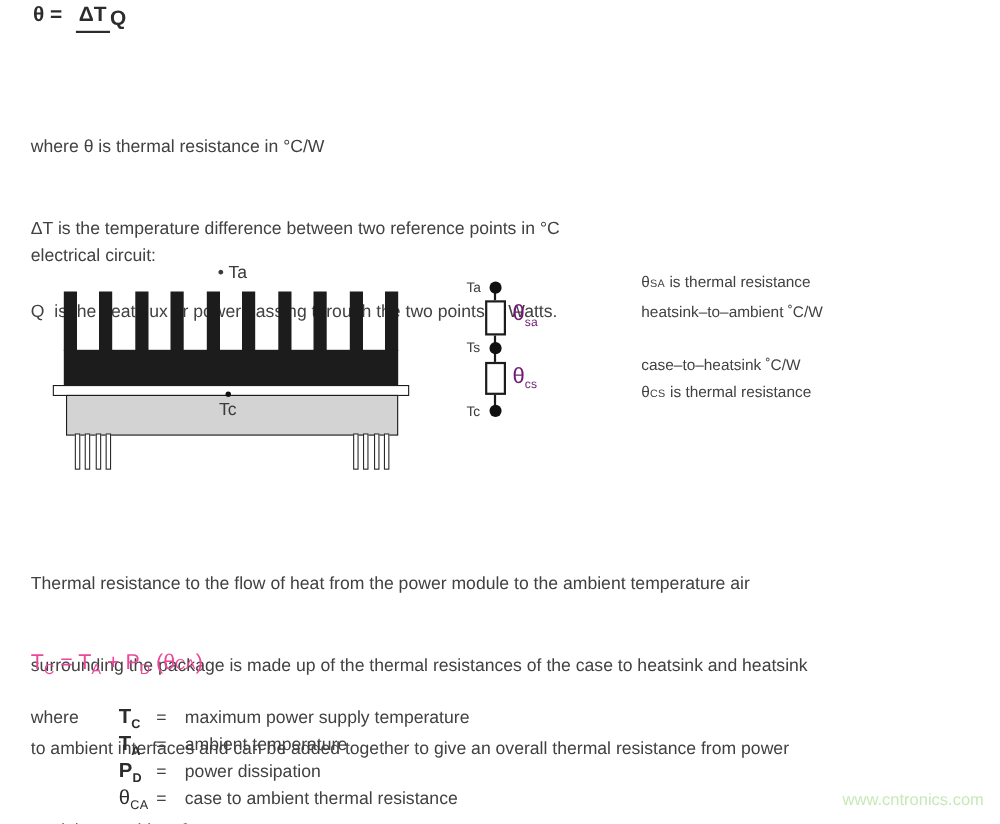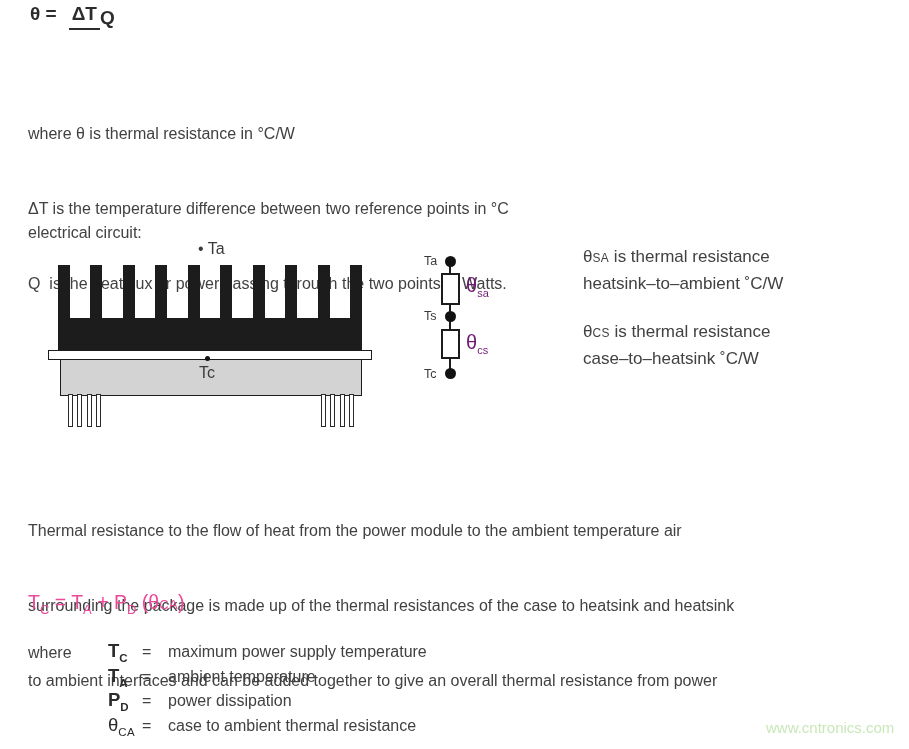--- a/index.html
+++ b/index.html
@@ -39,21 +39,21 @@
 
   
   .c-wire{left:449px;top:261px;width:2px;height:113px;background:#1c1c1c;}
   .c-dot{width:11px;height:11px;border-radius:50%;background:#111;}
   .c-box{left:441px;width:19px;background:#fff;border:2px solid #1c1c1c;box-sizing:border-box;}
   .c-node-label{font-size:12.5px;color:#3a3a3a;}
   .c-r-label{font-size:20px;color:#701a75;}
   .c-r-label sub{font-size:11px;}
 
   
-  .note{left:583px;font-size:17px;line-height:25px;color:#414141;}
+  .note{left:583px;font-size:14px;line-height:25px;color:#414141;}
 
   
   .formula-tc{left:28px;top:591px;font-size:19.5px;font-weight:normal;color:#ec4899;}
   .formula-tc sub{font-size:13px;}
   .formula-tc .sc{font-size:13px;}
 
   
   .where-label{left:28px;top:644px;font-size:16px;}
   .where-rows{left:108px;top:640px;}
   .where-row{display:flex;align-items:baseline;height:24.6px;}
@@ -131,22 +131,22 @@
   <div class="abs c-box" style="top:273px;height:32px;"></div>
   <div class="abs c-box" style="top:329px;height:30px;"></div>
   <div class="abs c-r-label" style="left:466px;top:274px;"><span>θ</span><sub>sa</sub></div>
   <div class="abs c-r-label" style="left:466px;top:331px;"><span>θ</span><sub>cs</sub></div>
 
   <div class="abs note" style="top:244px;">
     <div><span>θ</span><span class="sc">SA</span><span> is thermal resistance</span></div>
     <div>heatsink–to–ambient ˚C/W</div>
   </div>
   <div class="abs note" style="top:319px;">
+    <div>case–to–heatsink ˚C/W</div>
     <div><span>θ</span><span class="sc">CS</span><span> is thermal resistance</span></div>
-    <div>case–to–heatsink ˚C/W</div>
   </div>
 
   <div class="abs bodypara txt">
     <div>Thermal resistance to the flow of heat from the power module to the ambient temperature air</div>
     <div>surrounding the package is made up of the thermal resistances of the case to heatsink and heatsink</div>
     <div>to ambient interfaces and can be added together to give an overall thermal resistance from power</div>
     <div><span>module to ambient θ</span><span>.</span></div>
   </div>
 
   <div class="abs formula-tc"><span>T</span><sub>C</sub><span> = </span><span>T</span><sub>A</sub><span> + </span><span>P</span><sub>D</sub><span> (θ</span><span class="sc">CA</span><span>)</span></div>

